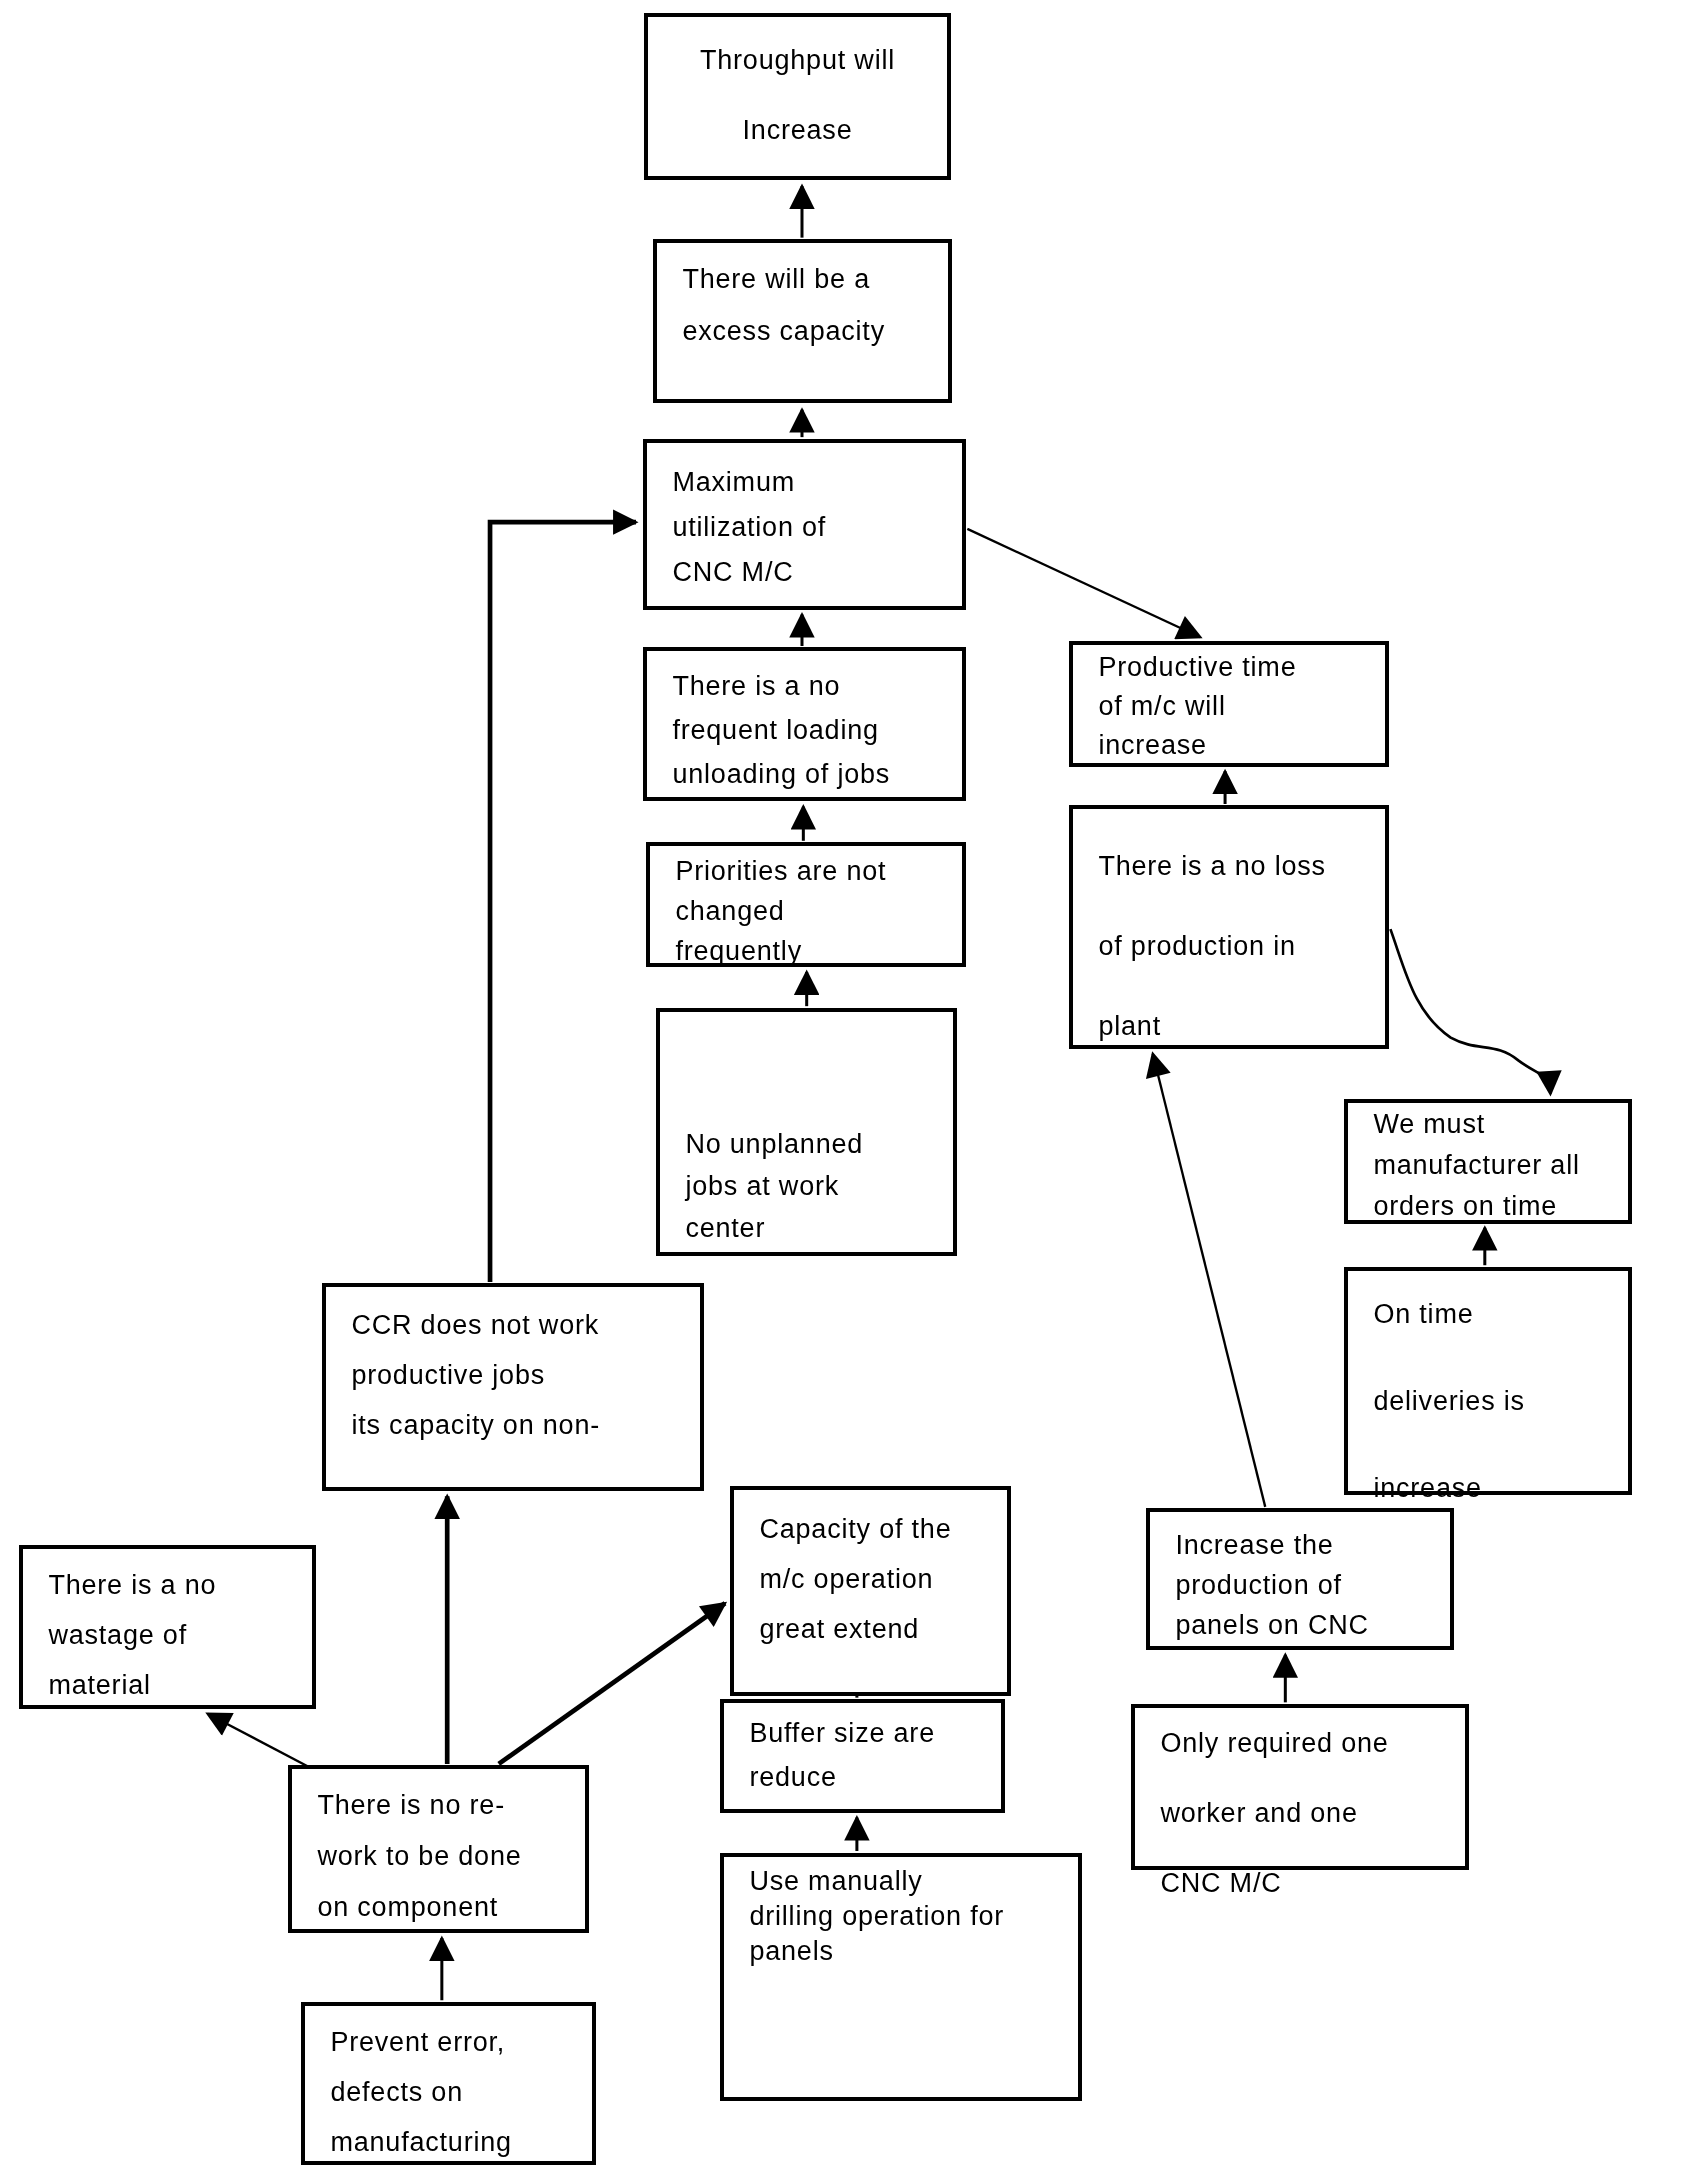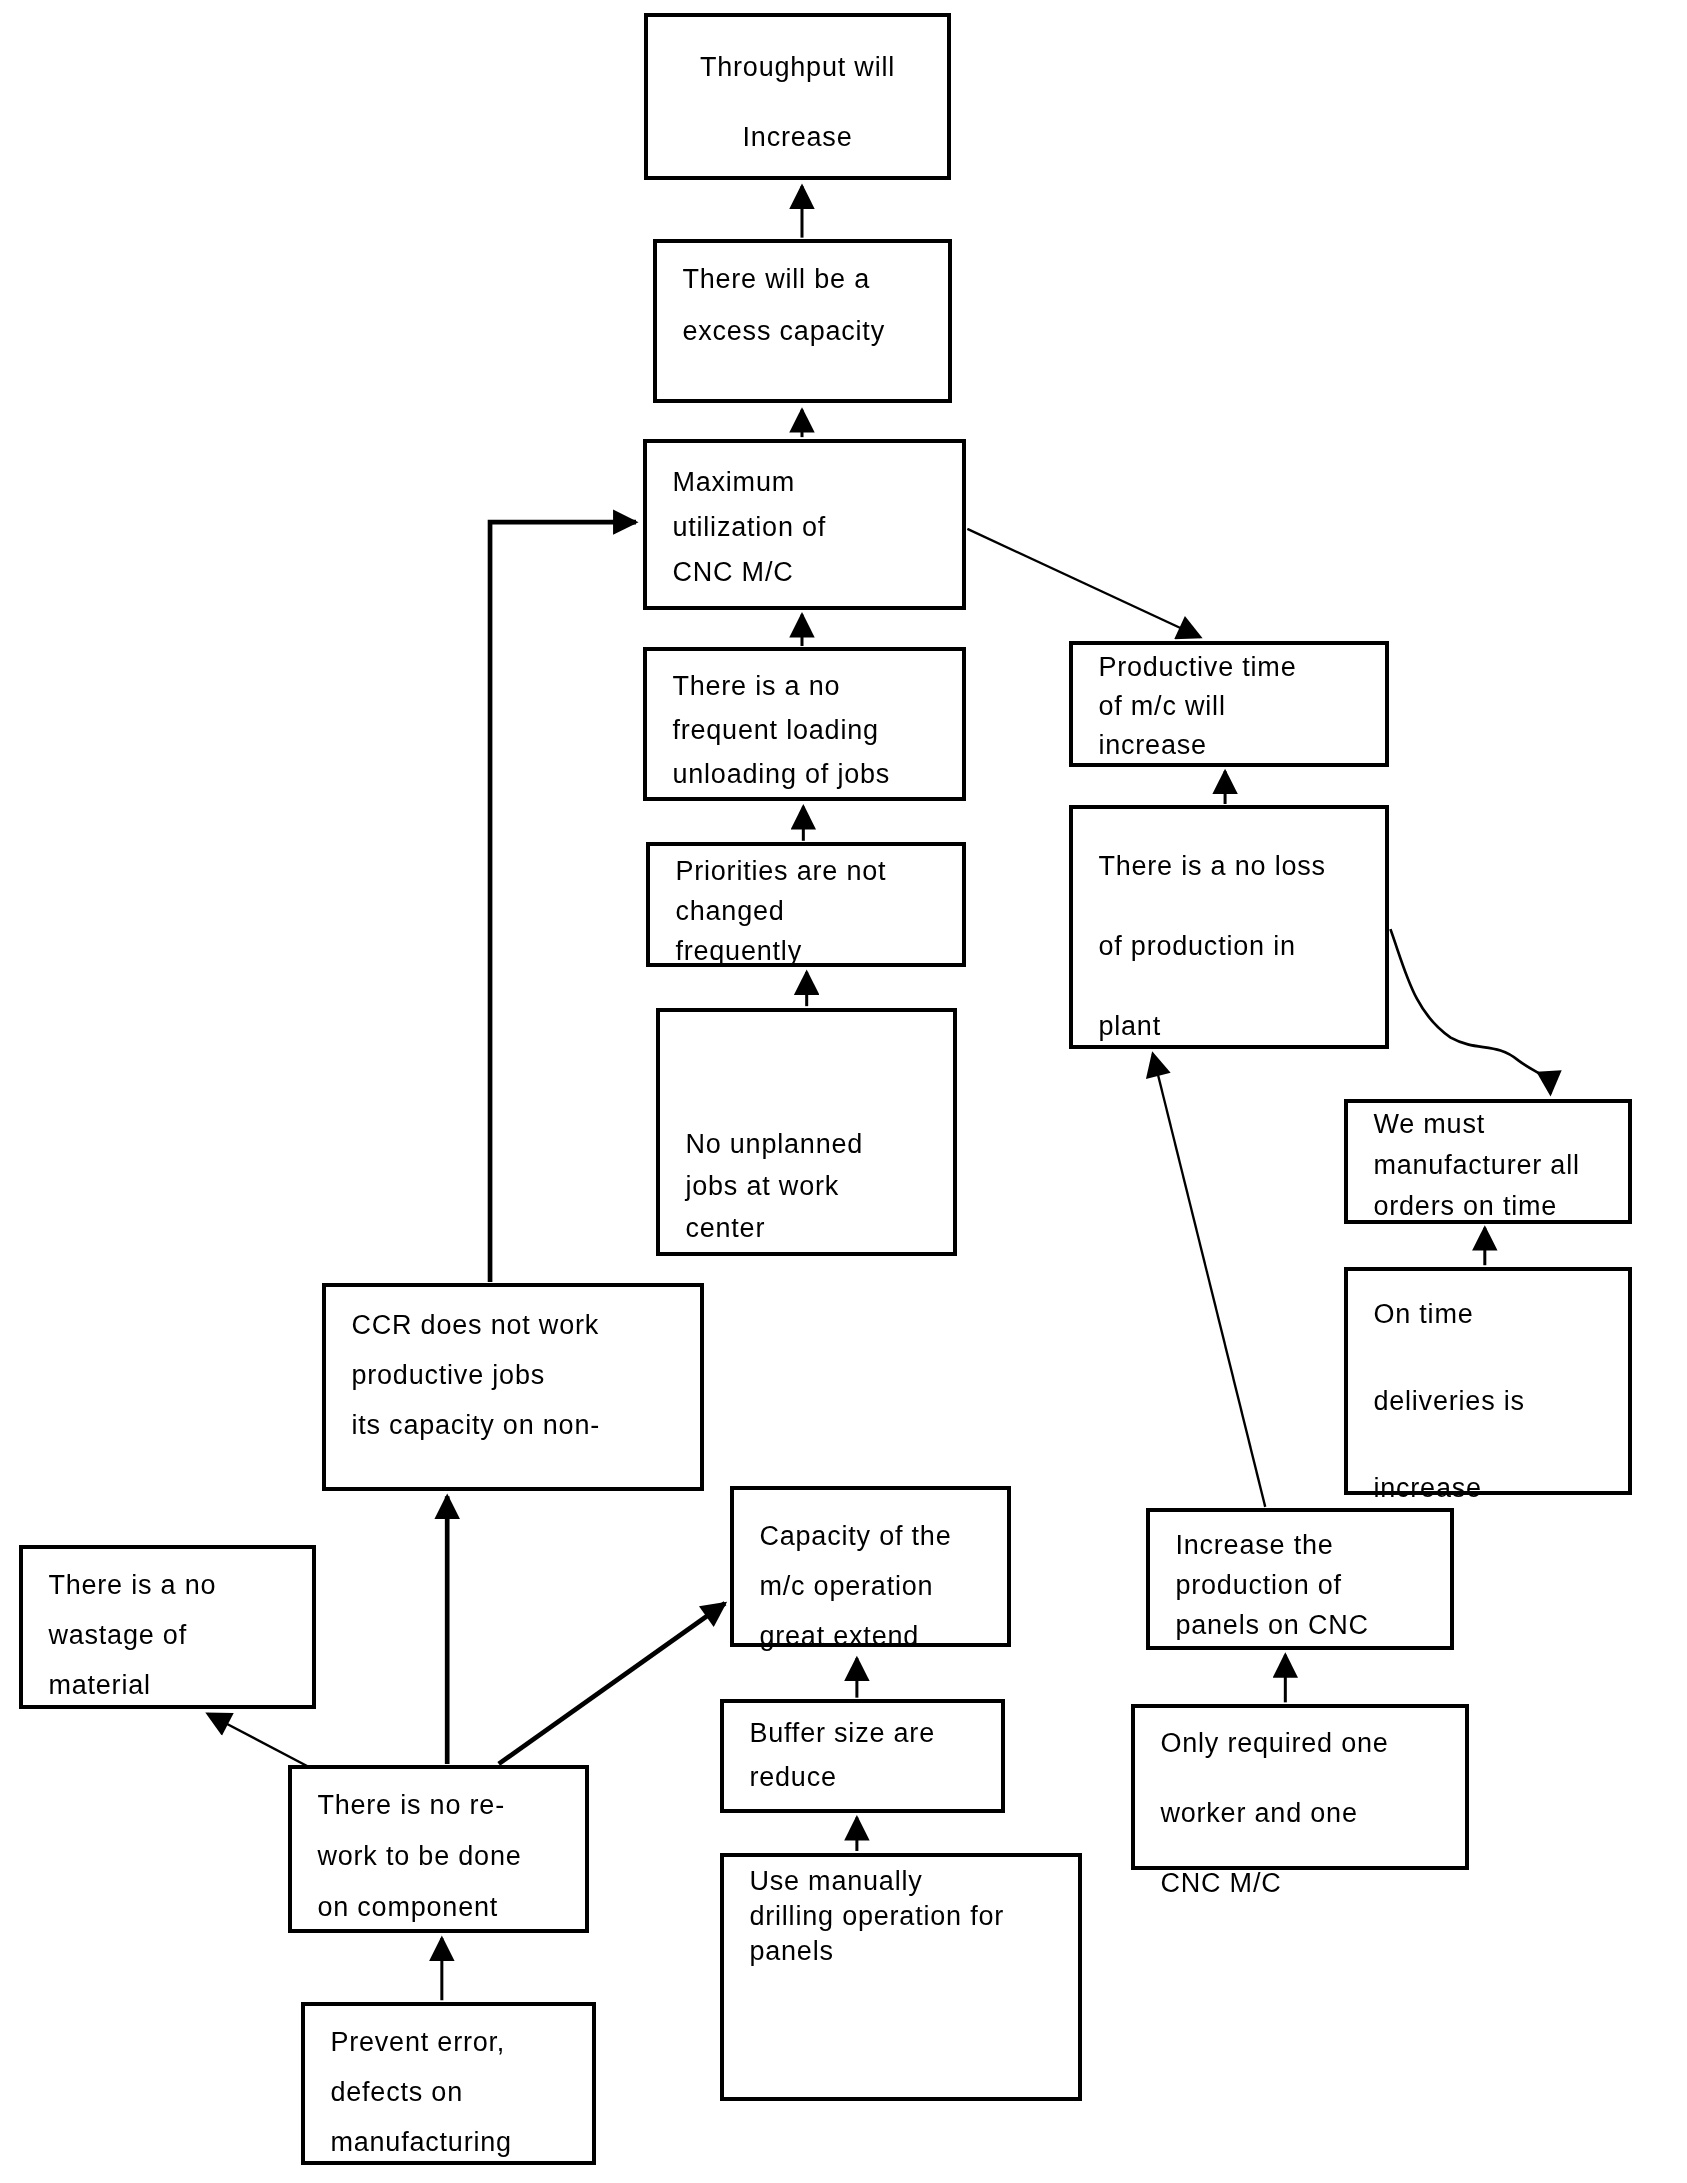--- a/index.html
+++ b/index.html
@@ -48,21 +48,21 @@
       <line x1="1890" y1="2251" x2="1722" y2="1574" fill="none" stroke="#000000" stroke-width="3.5" marker-end="url(#arrowhead)"></line>
       <line x1="1920" y1="2543" x2="1920" y2="2472" fill="none" stroke="#000000" stroke-width="4.5" marker-end="url(#arrowhead)"></line>
       <line x1="668" y1="2635" x2="668" y2="2235" fill="none" stroke="#000000" stroke-width="7" marker-end="url(#arrowhead)"></line>
       <line x1="745" y1="2635" x2="1083" y2="2395" fill="none" stroke="#000000" stroke-width="7" marker-end="url(#arrowhead)"></line>
       <line x1="470" y1="2644" x2="310" y2="2560" fill="none" stroke="#000000" stroke-width="3.5" marker-end="url(#arrowhead)"></line>
       <line x1="660" y1="2988" x2="660" y2="2895" fill="none" stroke="#000000" stroke-width="4.5" marker-end="url(#arrowhead)"></line>
       <line x1="1280" y1="2536" x2="1280" y2="2477" fill="none" stroke="#000000" stroke-width="4.5" marker-end="url(#arrowhead)"></line>
       <line x1="1280" y1="2765" x2="1280" y2="2715" fill="none" stroke="#000000" stroke-width="4.5" marker-end="url(#arrowhead)"></line>
     </svg>
 
-<div class="node center" style="left: 644px; top: 13.4px; width: 307px; height: 167px; padding-top: 15px;">
+<div class="node center" style="left: 644px; top: 13.4px; width: 307px; height: 167px; padding-top: 8px;">
       <div class="line" style="height: 70px; line-height: 70px;">Throughput will</div>
       <div class="line" style="height: 70px; line-height: 70px;">Increase</div>
     </div>
     <div class="node" style="left: 653px; top: 239px; width: 299px; height: 164px; padding-top: 10px;">
       <div class="line" style="height: 52px; line-height: 52px;">There will be a</div>
       <div class="line" style="height: 52px; line-height: 52px;">excess capacity</div>
     </div>
     <div class="node" style="left: 643px; top: 439px; width: 323px; height: 171px; padding-top: 16.7px;">
       <div class="line" style="height: 45px; line-height: 45px;">Maximum</div>
       <div class="line" style="height: 45px; line-height: 45px;">utilization of</div>
@@ -96,21 +96,21 @@
     <div class="node" style="left: 288px; top: 1765px; width: 301px; height: 168px; padding-top: 11.4px;">
       <div class="line" style="height: 51px; line-height: 51px;">There is no re-</div>
       <div class="line" style="height: 51px; line-height: 51px;">work to be done</div>
       <div class="line" style="height: 51px; line-height: 51px;">on component</div>
     </div>
     <div class="node" style="left: 301px; top: 2002px; width: 295px; height: 163px; padding-top: 10.7px;">
       <div class="line" style="height: 50px; line-height: 50px;">Prevent error,</div>
       <div class="line" style="height: 50px; line-height: 50px;">defects on</div>
       <div class="line" style="height: 50px; line-height: 50px;">manufacturing</div>
     </div>
-    <div class="node" style="left: 730px; top: 1486px; width: 281px; height: 161px; padding-top: 21px;">
+    <div class="node" style="left: 730px; top: 1486px; width: 281px; height: 210px; padding-top: 14px;">
       <div class="line" style="height: 50px; line-height: 50px;">Capacity of the</div>
       <div class="line" style="height: 50px; line-height: 50px;">m/c operation</div>
       <div class="line" style="height: 50px; line-height: 50px;">great extend</div>
     </div>
     <div class="node" style="left: 720px; top: 1699px; width: 285px; height: 114px; padding-top: 8px;">
       <div class="line" style="height: 44px; line-height: 44px;">Buffer size are</div>
       <div class="line" style="height: 44px; line-height: 44px;">reduce</div>
     </div>
     <div class="node" style="left: 720px; top: 1853px; width: 362px; height: 248px; padding-top: 6.7px;">
       <div class="line" style="height: 35px; line-height: 35px;">Use manually</div>

